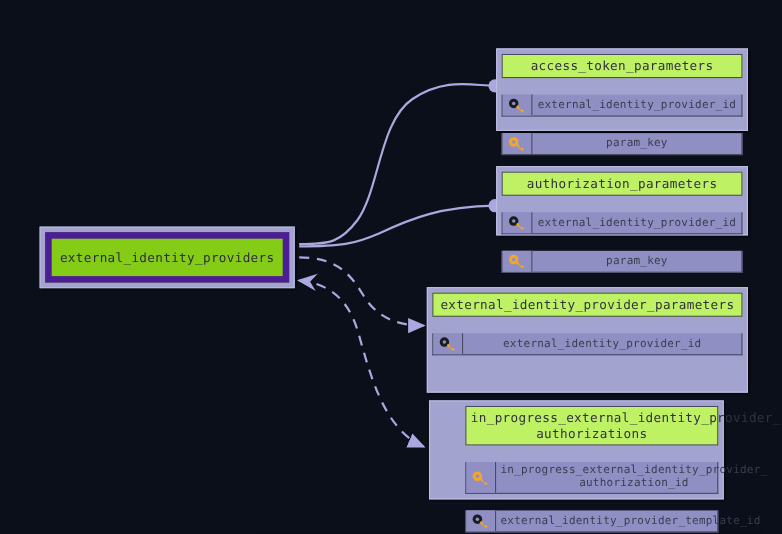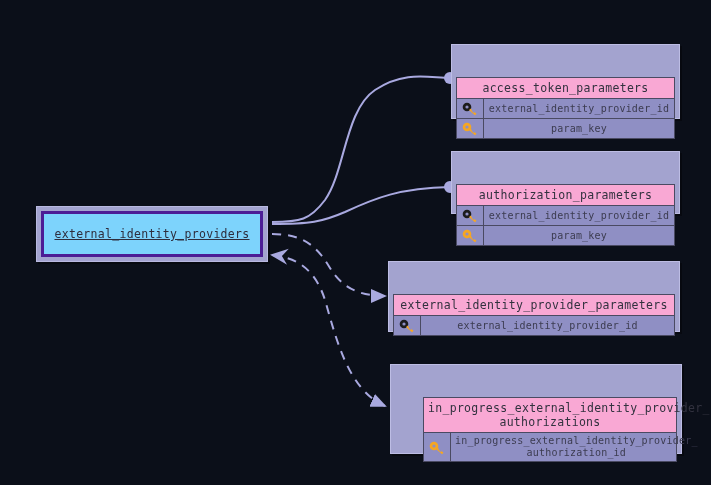--- a/index.html
+++ b/index.html
@@ -30,61 +30,60 @@
     background: #a3a3cf;
     border: 1px solid #b9b9e0;
     box-sizing: border-box;
     padding: 4px;
     box-shadow: 2px 2px 0 rgba(0,0,0,0.35);
   }
   .simple-node-inner {
     width: 100%;
     height: 100%;
     box-sizing: border-box;
-    background: #7dd3fc;
-    border: 3px solid #4c1d95;
+    background: #84cc16;
+    border: 6px solid #4c1d95;
     display: flex;
     align-items: center;
     justify-content: center;
     color: #2e2e3e;
     font-size: 11.5px;
     letter-spacing: 0.3px;
-    text-decoration: underline;
   }
 
   
   .table-node {
     position: absolute;
     background: #a3a3cf;
     border: 1px solid #bdbde4;
     box-sizing: border-box;
     padding: 4px;
     box-shadow: 2px 2px 0 rgba(0,0,0,0.35);
   }
   .table-title {
-    background: #f9a8d4;
+    background: #bef264;
     border: 1px solid #4a4a62;
     box-sizing: border-box;
     text-align: center;
     color: #32323f;
     font-size: 11.5px;
     letter-spacing: 0.3px;
     padding: 3px 4px;
     line-height: 14px;
     white-space: pre-line;
-    margin-top: 28px;
   }
   .table-row {
     display: flex;
     border-left: 1px solid #4a4a62;
     border-right: 1px solid #4a4a62;
     border-bottom: 1px solid #4a4a62;
     box-sizing: border-box;
     background: #8f8fc4;
     min-height: 20px;
+    margin-top: 15px;
   }
   .row-icon {
     width: 26px;
     flex: 0 0 26px;
     border-right: 1px solid #4a4a62;
     display: flex;
     align-items: center;
     justify-content: center;
     background: #8f8fc4;
   }
@@ -179,45 +178,56 @@
           <circle cx="6" cy="6" r="4.3" fill="#f5a623"></circle>
           <circle cx="6" cy="6" r="1.6" fill="#8f8fc4"></circle>
           <path d="M9.2,7.6 L15.5,12.8 L14,14.2 L8.2,9.2 z" fill="#f5a623"></path>
           <rect x="11.2" y="8.6" width="1.5" height="3.2" fill="#8f8fc4" transform="rotate(-40 12 10)"></rect>
         </svg>
       </div>
       <div class="row-label">param_key</div>
     </div>
   </div>
 
-  <div class="table-node" style="left:388px; top:261px; width:292px; height:71px;">
+  <div class="table-node" style="left:388px; top:261px; width:292px; height:96px;">
     <div class="table-title">external_identity_provider_parameters</div>
     <div class="table-row">
       <div class="row-icon">
         <svg class="key-svg" width="18" height="15" viewBox="0 0 18 15">
           <circle cx="6" cy="6" r="4.3" fill="#1c1c1c"></circle>
           <circle cx="6" cy="6" r="1.6" fill="#8f8fc4"></circle>
           <path d="M9.2,7.6 L15.5,12.8 L14,14.2 L8.2,9.2 z" fill="#f5a623"></path>
           <rect x="11.2" y="8.6" width="1.5" height="3.2" fill="#8f8fc4" transform="rotate(-40 12 10)"></rect>
         </svg>
       </div>
       <div class="row-label">external_identity_provider_id</div>
     </div>
   </div>
 
-  <div class="table-node" style="left:390px; top:364px; width:292px; height:90px;padding-left:32px;">
+  <div class="table-node" style="left:390px; top:364px; width:268px; height:90px;padding-left:32px;">
     <div class="table-title">in_progress_external_identity_provider_
 authorizations</div>
     <div class="table-row">
       <div class="row-icon">
         <svg class="key-svg" width="18" height="15" viewBox="0 0 18 15">
           <circle cx="6" cy="6" r="4.3" fill="#f5a623"></circle>
           <circle cx="6" cy="6" r="1.6" fill="#8f8fc4"></circle>
           <path d="M9.2,7.6 L15.5,12.8 L14,14.2 L8.2,9.2 z" fill="#f5a623"></path>
           <rect x="11.2" y="8.6" width="1.5" height="3.2" fill="#8f8fc4" transform="rotate(-40 12 10)"></rect>
         </svg>
       </div>
       <div class="row-label">in_progress_external_identity_provider_
 authorization_id</div>
     </div>
+    <div class="table-row">
+      <div class="row-icon">
+        <svg class="key-svg" width="18" height="15" viewBox="0 0 18 15">
+          <circle cx="6" cy="6" r="4.3" fill="#1c1c1c"></circle>
+          <circle cx="6" cy="6" r="1.6" fill="#8f8fc4"></circle>
+          <path d="M9.2,7.6 L15.5,12.8 L14,14.2 L8.2,9.2 z" fill="#f5a623"></path>
+          <rect x="11.2" y="8.6" width="1.5" height="3.2" fill="#8f8fc4" transform="rotate(-40 12 10)"></rect>
+        </svg>
+      </div>
+      <div class="row-label">external_identity_provider_template_id</div>
+    </div>
   </div>
 
 </div>
 
 </body></html>

